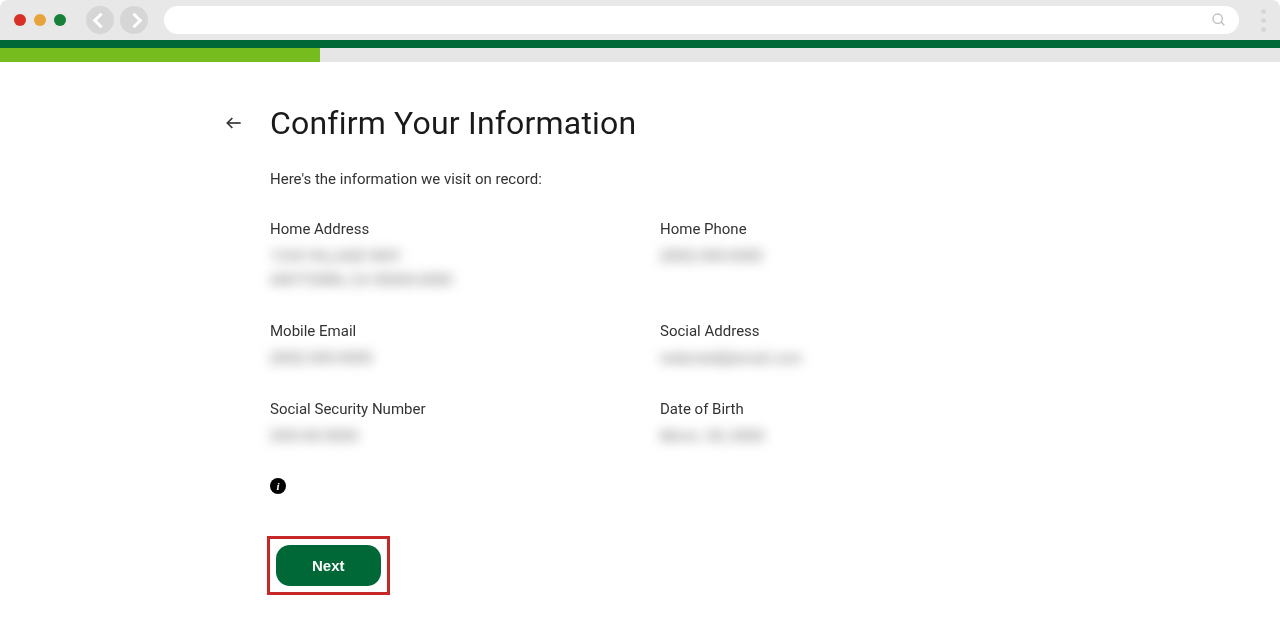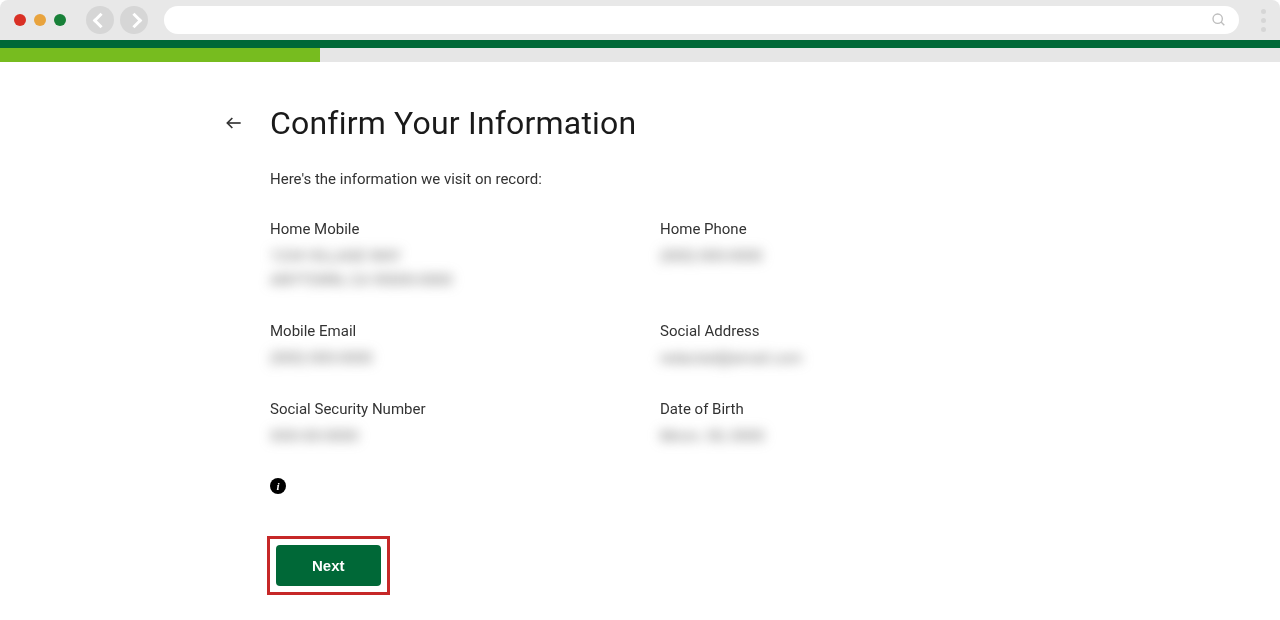--- a/index.html
+++ b/index.html
@@ -112,21 +112,21 @@
     .highlight-box {
       display: inline-block;
       border: 3px solid #c62828;
       padding: 6px;
       margin-left: -3px;
     }
     .next-btn {
       background: #006837;
       color: #fff;
       border: none;
-      border-radius: 4px;
+      border-radius: 14px;
       padding: 12px 36px;
       font-size: 15px;
       font-weight: 700;
       cursor: pointer;
     }
   </style>
 </head>
 <body>
 
 <div class="browser-chrome">
@@ -170,21 +170,21 @@
           <polyline points="10 6 4 12 10 18"></polyline>
         </svg>
       </div>
       <h1>Confirm Your Information</h1>
     </div>
 
     <p class="subtitle">Here's the information we visit on record:</p>
 
     <div class="fields">
       <div>
-        <div class="field-label">Home Mobile</div>
+        <div class="field-label">Home Address</div>
         <div class="field-value">
           <span>1234 VILLAGE WAY</span><br>
           <span>ANYTOWN, CA 95000-0000</span>
         </div>
       </div>
       <div>
         <div class="field-label">Home Phone</div>
         <div class="field-value">(000) 000-0000</div>
       </div>
       <div>

